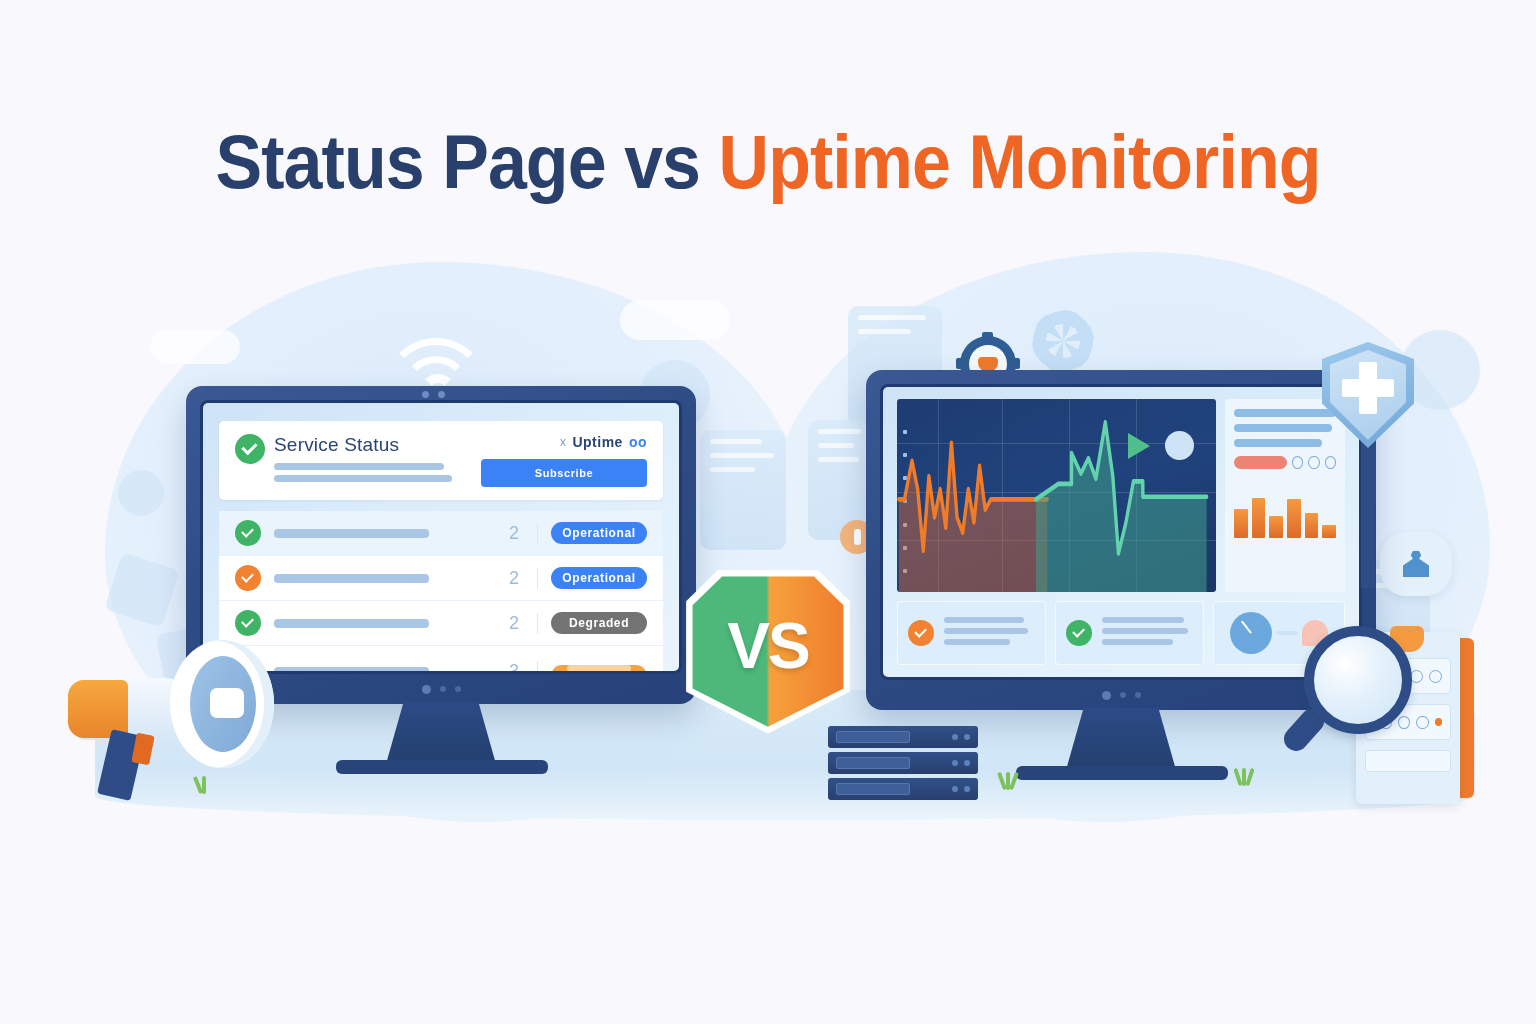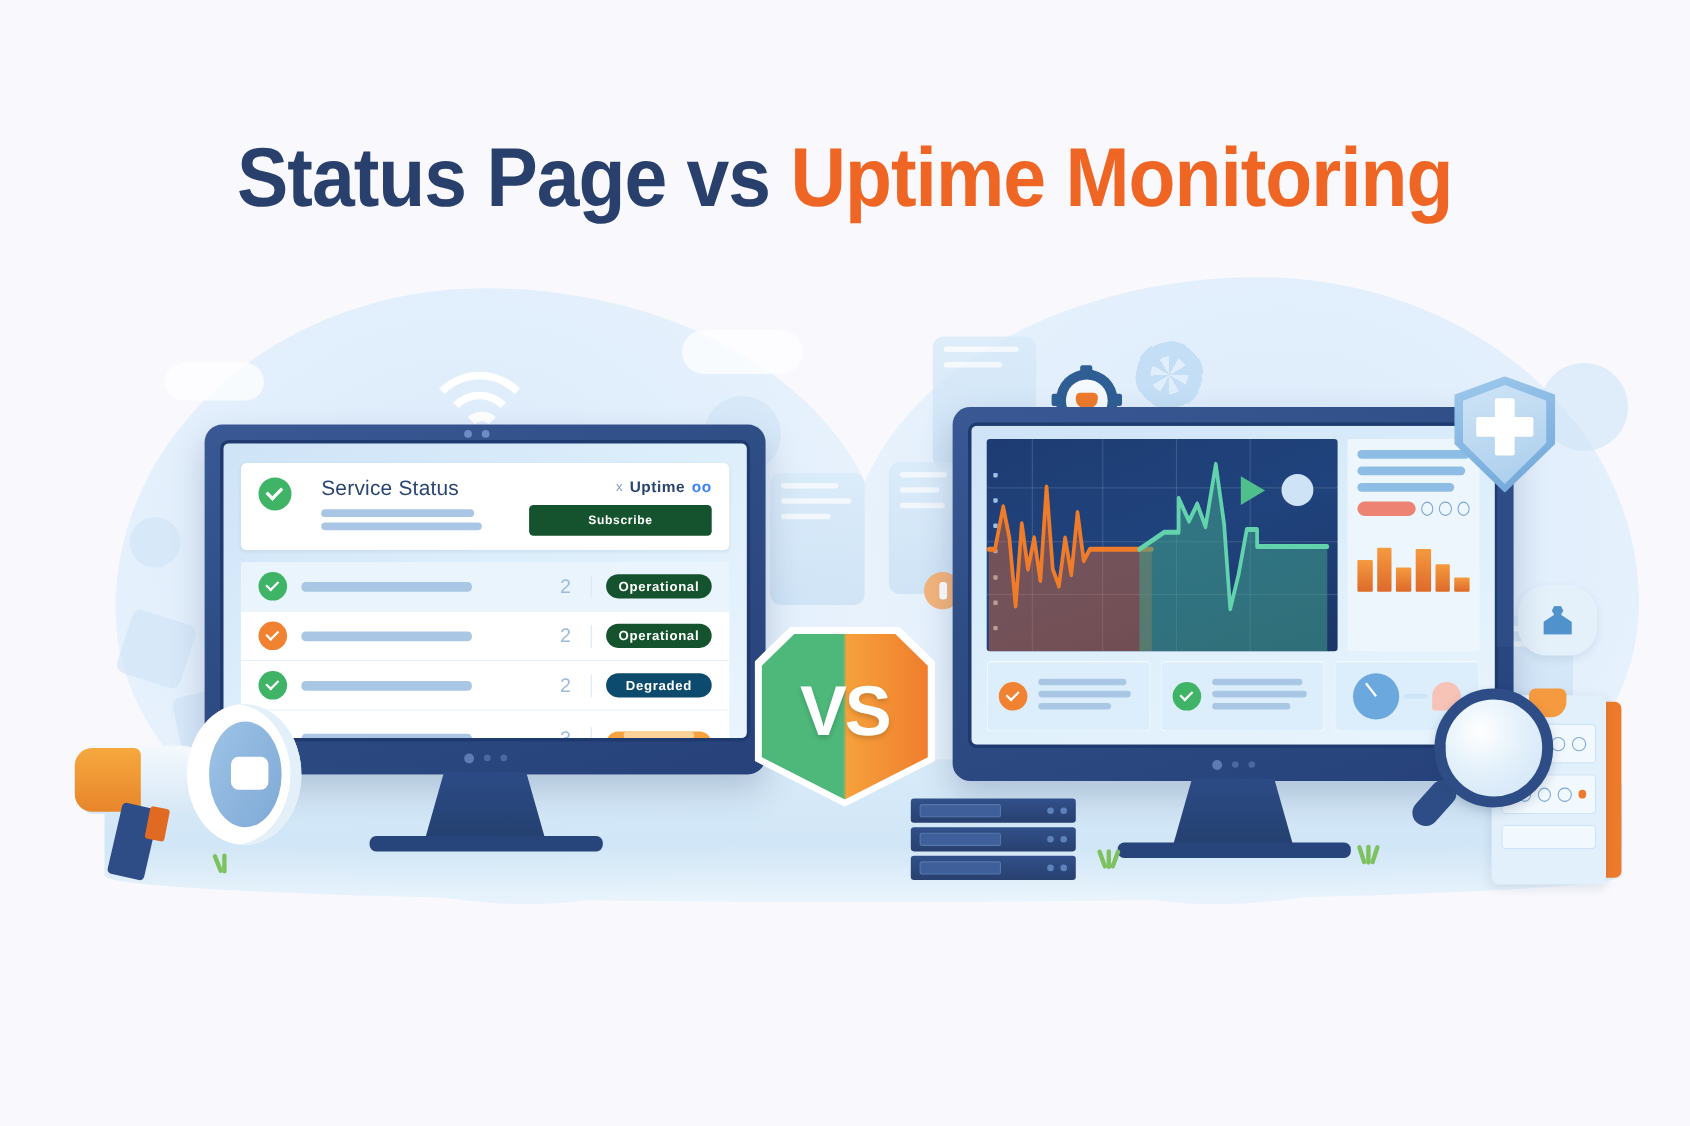--- a/index.html
+++ b/index.html
@@ -100,21 +100,21 @@
   .wifi span{position:absolute;border:7px solid #ffffff;border-bottom-color:transparent;border-left-color:transparent;border-right-color:transparent;border-radius:50%;}
 
   
   .lscreen{
     position:absolute;inset:0;
     background:linear-gradient(150deg,#cfe3f7 0%,#dceefb 45%,#e9f4fd 100%);
     padding:18px 16px;box-sizing:border-box;
   }
   .status-card{
     background:#ffffff;border-radius:5px;padding:13px 16px;
-    display:flex;align-items:flex-start;gap:27px;
+    display:flex;align-items:flex-start;gap:9px;
     box-shadow:0 1px 3px rgba(40,64,107,.08);
   }
   .chk{
     width:30px;height:30px;border-radius:50%;flex:0 0 auto;
     background:#3fb366;position:relative;
   }
   .chk.orange{background:#f08232;}
   .chk.sm{width:26px;height:26px;}
   .chk:after{
     content:"";position:absolute;left:50%;top:47%;
@@ -133,22 +133,22 @@
     display:flex;align-items:center;gap:6px;justify-content:flex-end;
     font-size:14px;font-weight:700;color:#2b4572;filter:blur(.4px);
     letter-spacing:.5px;
   }
   .brand .x{color:#7e9ec4;font-weight:400;font-size:12px;}
   .brand .o{color:#3b82f6;}
   .pill{
     border-radius:12px;text-align:center;color:#fff;font-size:12px;font-weight:700;
     filter:blur(.7px);line-height:22px;height:22px;letter-spacing:.6px;
   }
-  .pill.green{background:#14532d;}
-  .pill.orange{background:#0c4a6e;}
+  .pill.green{background:#3b82f6;}
+  .pill.orange{background:#737373;}
   .pill.lorange{background:#f5a33f;}
   .pill.big{height:28px;line-height:28px;border-radius:4px;font-size:11px;}
   .pill.lorange .inner{display:block;height:7px;margin:10px 16px;background:#fbd29a;border-radius:4px;}
 
   .rows{margin-top:11px;}
   .srow{
     background:#ffffff;display:flex;align-items:center;gap:13px;
     padding:9px 16px;border-bottom:1px solid #e8f1fa;
   }
   .srow.alt{background:#eaf4fc;}

